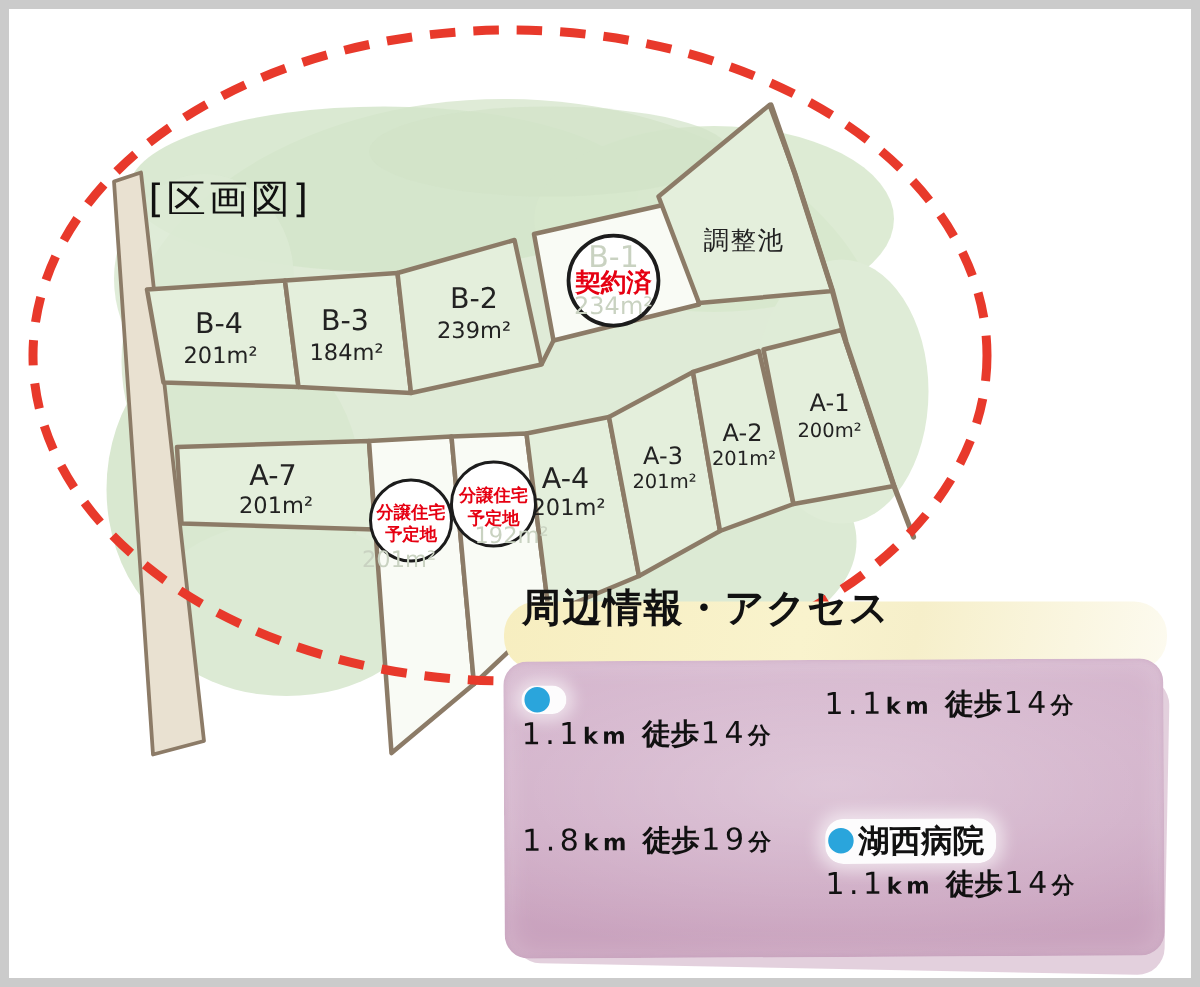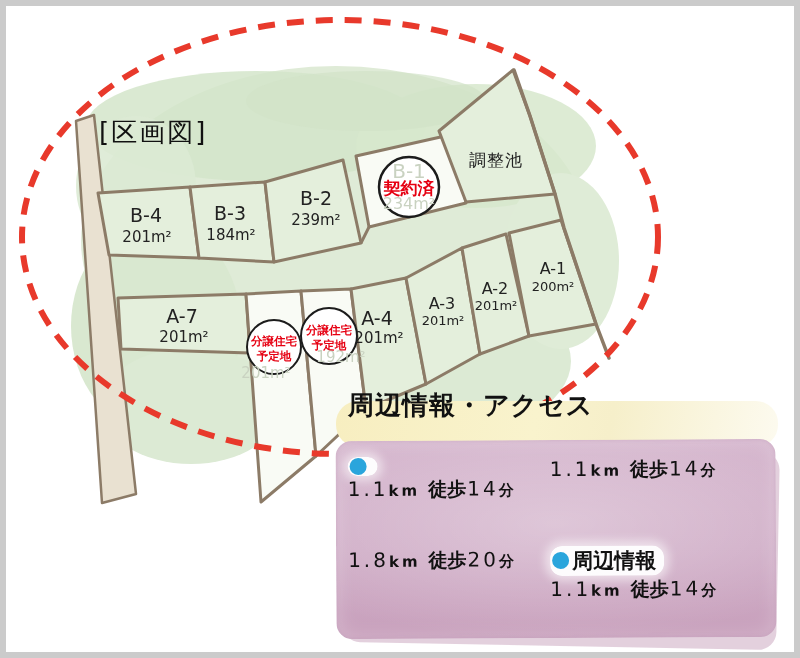--- a/index.html
+++ b/index.html
@@ -172,29 +172,29 @@
           <span class="num">14</span>
           <span class="minunit">分</span>
         </span>
       </div>
 
       <div class="info-item">
         <span class="item-value">
           <span class="num">1.8</span>
           <span class="unit">km</span>
           <span class="walk">徒歩</span>
-          <span class="num">20</span>
+          <span class="num">19</span>
           <span class="minunit">分</span>
         </span>
       </div>
 
       <div class="info-item">
         <span class="item-label">
           <span class="bullet"></span>
-          <span>周辺情報</span>
+          <span>湖西病院</span>
         </span>
         <span class="item-value">
           <span class="num">1.1</span>
           <span class="unit">km</span>
           <span class="walk">徒歩</span>
           <span class="num">14</span>
           <span class="minunit">分</span>
         </span>
       </div>
 

